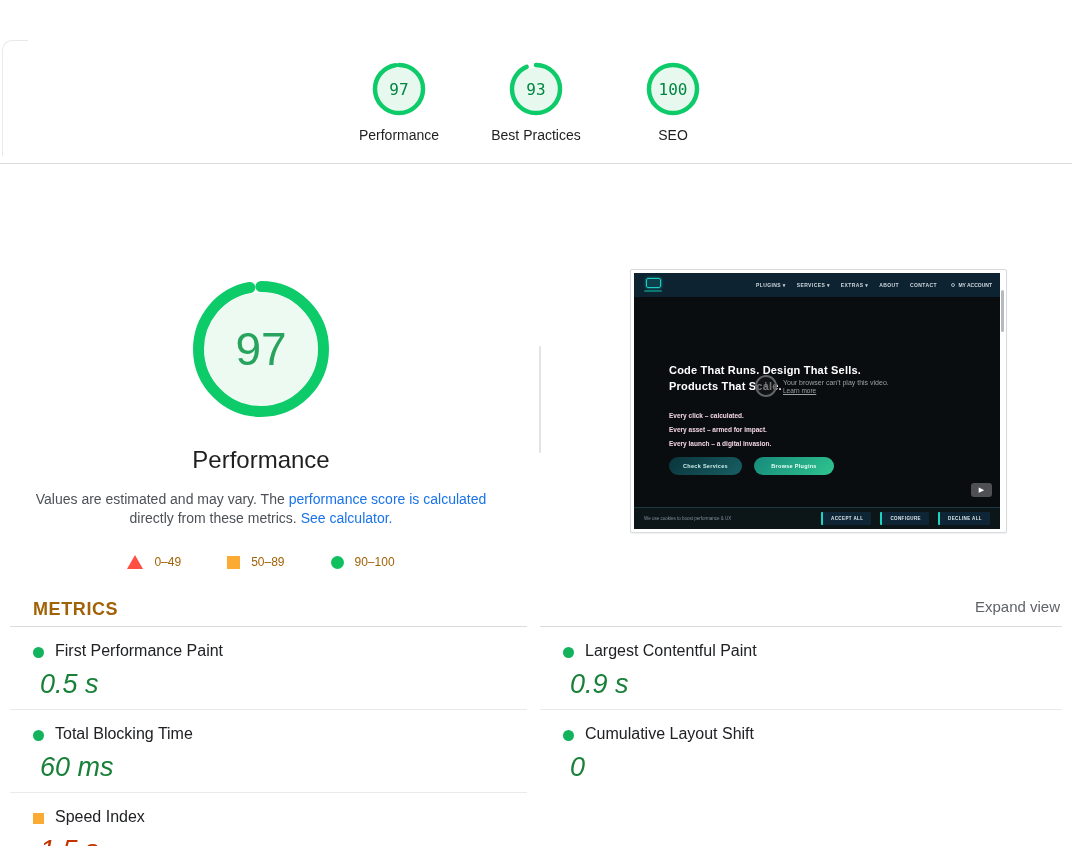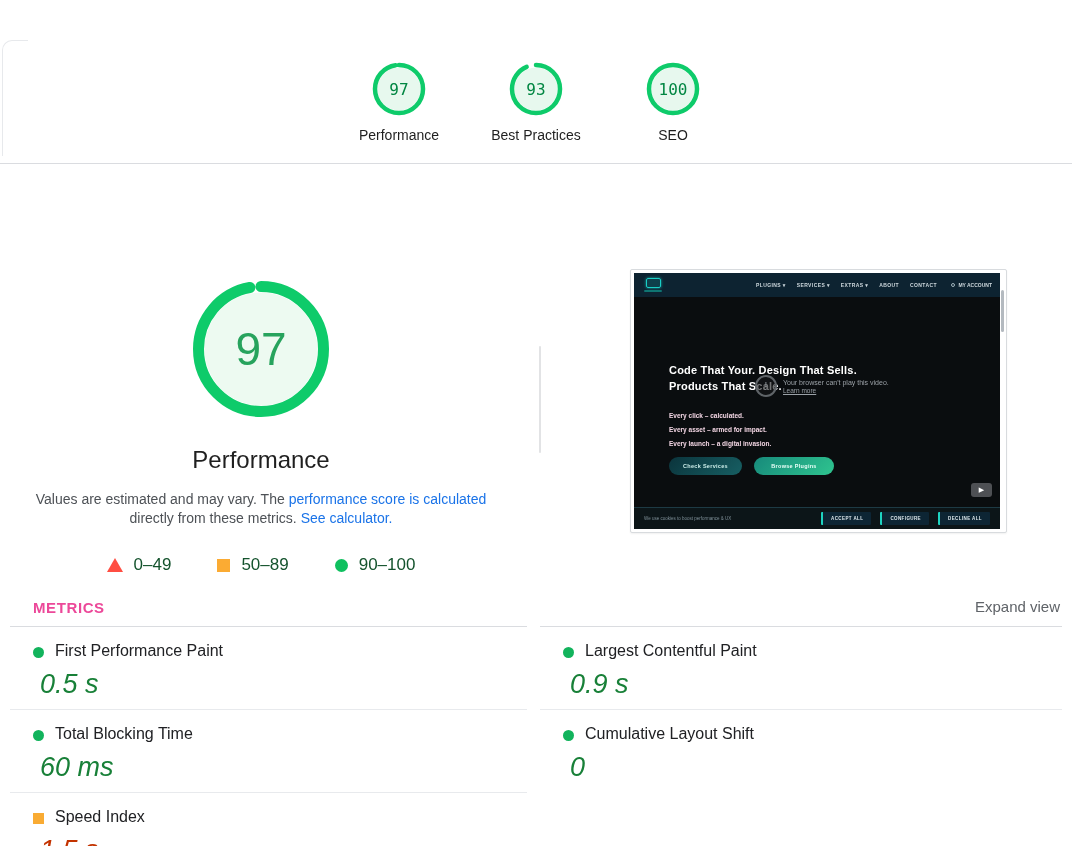--- a/index.html
+++ b/index.html
@@ -26,21 +26,21 @@
   .big-gauge { position:absolute; left:191px; top:243px; width:140px; height:140px; }
   .big-gauge .gauge-num { font-family:"Liberation Sans", sans-serif; font-size:46px; color:#27a35d; }
   .summary-title { position:absolute; left:11px; top:410px; width:500px; text-align:center;
                    font-size:24px; color:#1f1f1f; }
   .summary-note { position:absolute; left:31px; top:454px; width:460px; text-align:center;
                   font-size:14px; line-height:19px; color:#4d5156; }
   .summary-note a { color:#1a73e8; text-decoration:none; cursor:pointer; }
   .legend { position:absolute; left:11px; top:519px; width:500px; display:flex;
             justify-content:center; gap:46px; }
   .legend-item { display:flex; align-items:center; gap:11px; }
-  .legend-label { font-size:17px; color:#14532d; }
+  .legend-label { font-size:12px; color:#a16207; }
   .lg-triangle { width:0; height:0; border-left:8px solid transparent;
                  border-right:8px solid transparent; border-bottom:14px solid #ff4e42; }
   .lg-square { width:13px; height:13px; background:#fbab33; }
   .lg-circle { width:13px; height:13px; border-radius:50%; background:#0fc05f; }
   .v-divider { position:absolute; left:539px; top:310px; width:2px; height:107px;
                background:#e2e3e5; border-radius:1px; }
 
   
   .thumb { position:absolute; left:630px; top:233px; width:377px; height:264px;
            background:#fff; border:1px solid #d8dbde; border-radius:2px;
@@ -80,22 +80,22 @@
           color:#fff; font-size:7px; }
   .cookiebar { height:22px; background:#0c1518; border-top:1px solid #1d3a44; flex:none;
                display:flex; align-items:center; padding:0 10px; }
   .cookie-text { font-size:4.5px; color:#7e8f97; white-space:nowrap; }
   .cookie-btns { margin-left:auto; display:flex; gap:9px; }
   .cookie-btn { padding:4px 8px; font-size:4.5px; font-weight:bold; letter-spacing:.4px;
                 background:#0d2534; border-left:2px solid #1ed3c0; color:#dfe9ee;
                 border-radius:1px; white-space:nowrap; }
 
   
-  .metrics-head { position:absolute; left:10px; top:563px; font-size:15px; font-weight:bold;
-                  letter-spacing:.6px; color:#ec4899;padding-left:23px; }
+  .metrics-head { position:absolute; left:10px; top:563px; font-size:18px; font-weight:bold;
+                  letter-spacing:.6px; color:#a16207;padding-left:23px; }
   .expand-view { position:absolute; right:12px; top:562px; font-size:15px; color:#5f6368; cursor:pointer; }
   .mcol { position:absolute; top:590px; border-top:1px solid #dadce0; }
   .mcol-left { left:10px; width:517px; }
   .mcol-right { left:540px; width:522px; }
   .mrow { position:relative; height:83px; border-bottom:1px solid #e8eaed; }
   .mrow:last-child { border-bottom:none; }
   .m-icon { position:absolute; left:23px; top:20px; width:11px; height:11px; }
   .icon-circle { border-radius:50%; background:#12b35c; }
   .icon-square { background:#f9ab33; }
   .m-label { position:absolute; left:45px; top:15px; font-size:16px; color:#202124; }
@@ -189,21 +189,21 @@
           <span>ABOUT</span>
           <span>CONTACT</span>
         </span>
         <span class="account">
           <span class="account-dot"></span>
           <span>MY ACCOUNT</span>
         </span>
       </div>
       <div class="sitebody">
         <div class="hero">
-          <div>Code That Your. Design That Sells.</div>
+          <div>Code That Runs. Design That Sells.</div>
           <div>Products That Scale.</div>
         </div>
         <div class="vid-err">
           <span class="vid-circle">!</span>
           <span>
             <div class="vid-text">Your browser can't play this video.</div>
             <div class="vid-link">Learn more</div>
           </span>
         </div>
         <div class="taglines">

